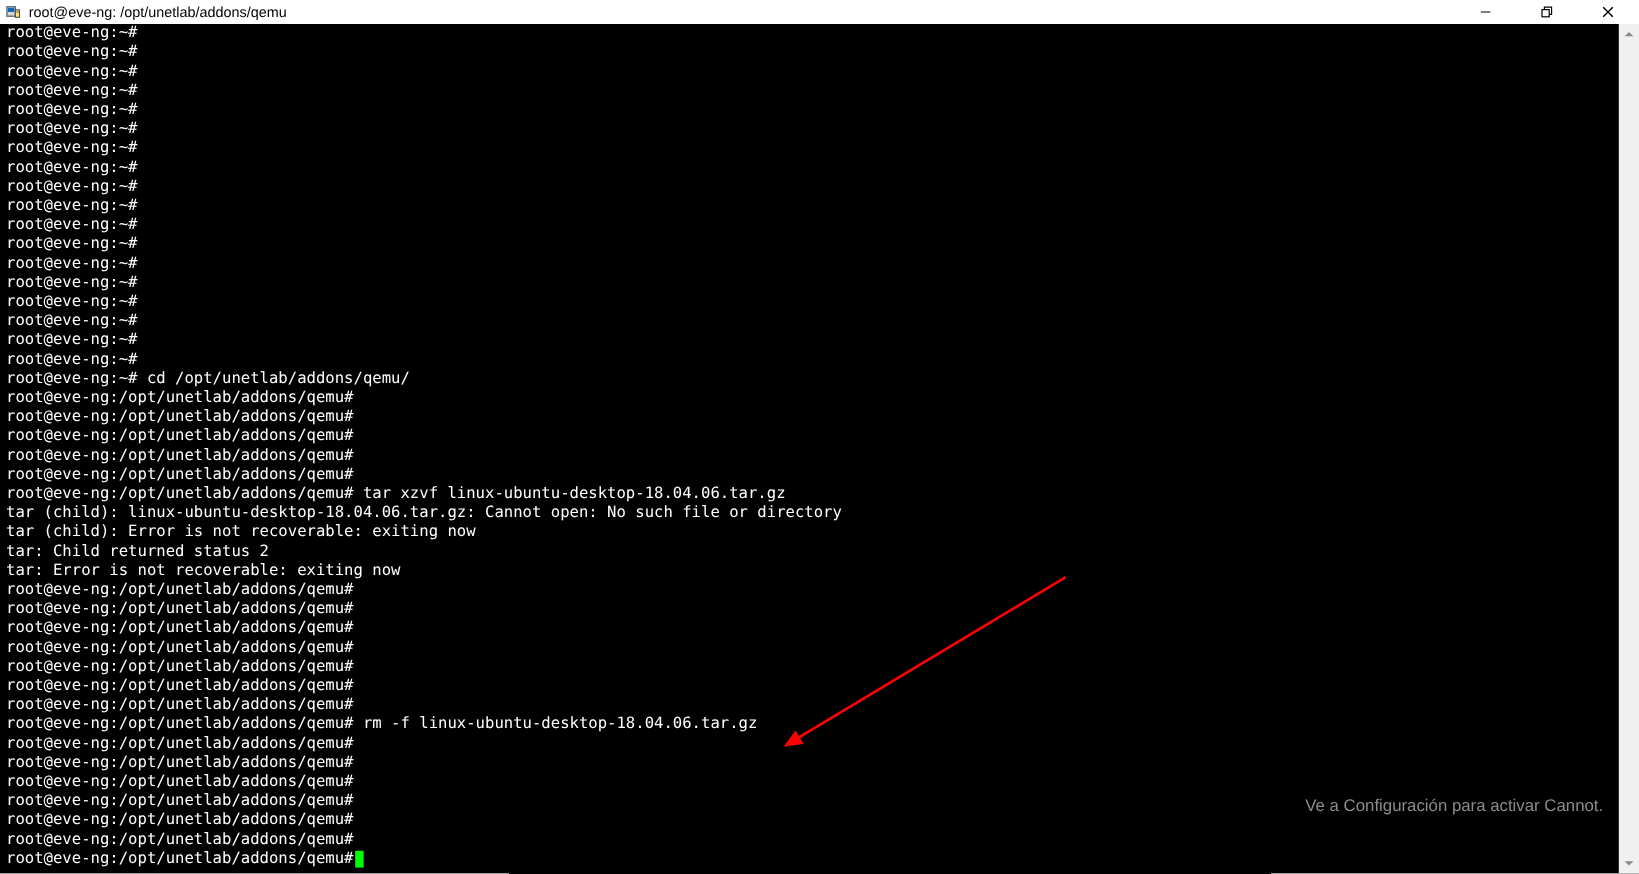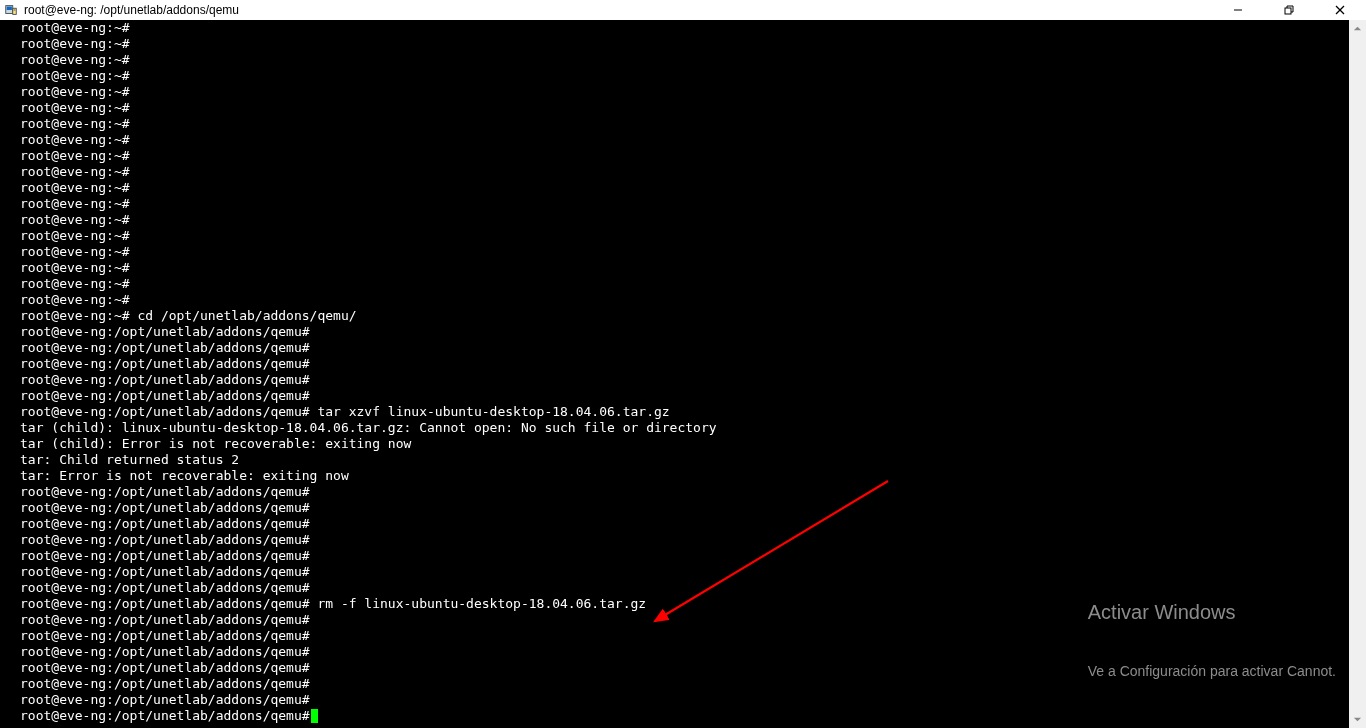--- a/index.html
+++ b/index.html
@@ -4,21 +4,21 @@
 <style>
   html,body{margin:0;padding:0;height:100%;font-family:"Segoe UI",Tahoma,sans-serif;background:#fff;overflow:hidden}
   *{box-sizing:border-box}
   .window{width:1366px;height:728px;display:flex;flex-direction:column;position:relative;background:#fff}
   .titlebar{height:20px;display:flex;align-items:center;background:#fff;color:#000;font-size:12px;padding:0 4px;gap:6px;border-bottom:1px solid #fff}
   .titlebar .app-icon{width:14px;height:14px;display:inline-block}
   .titlebar .title{flex:0 0 auto;white-space:nowrap}
   .titlebar .spacer{flex:1}
   .ctrl{width:45px;height:20px;display:flex;align-items:center;justify-content:center;color:#000}
   .ctrl svg{display:block}
-  .terminal{flex:1;background:#000;color:#fff;font-family:Consolas,"Lucida Console",monospace;font-size:13px;line-height:16px;padding:0 0 0 20px;position:relative;white-space:pre;overflow:hidden}
+  .terminal{flex:1;background:#000;color:#fff;font-family:Consolas,"Lucida Console",monospace;font-size:13px;line-height:16px;padding:0 0 0 5px;position:relative;white-space:pre;overflow:hidden}
   .terminal .line{min-height:16px}
   .cursor{display:inline-block;width:7px;height:14px;background:#00ff00;vertical-align:text-bottom;margin-left:1px}
   .arrow{position:absolute;pointer-events:none}
   .watermark{position:absolute;right:30px;bottom:12px;text-align:left;color:#8c8c8c;font-size:14px;line-height:18px;pointer-events:none;font-family:"Segoe UI",Tahoma,sans-serif}
   .watermark .wm-title{font-size:20px;line-height:24px;margin-bottom:2px}
   .scrollbar{position:absolute;right:0;top:20px;bottom:0;width:17px;background:#f0f0f0;display:flex;flex-direction:column;align-items:center}
   .scrollbar .sb-btn{width:17px;height:17px;display:flex;align-items:center;justify-content:center;color:#555}
   .scrollbar .sb-track{flex:1;width:17px;position:relative}
 </style>
 </head>
@@ -58,21 +58,20 @@
   <div class="terminal" id="terminal"><div class="line">root@eve-ng:~#</div><div class="line">root@eve-ng:~#</div><div class="line">root@eve-ng:~#</div><div class="line">root@eve-ng:~#</div><div class="line">root@eve-ng:~#</div><div class="line">root@eve-ng:~#</div><div class="line">root@eve-ng:~#</div><div class="line">root@eve-ng:~#</div><div class="line">root@eve-ng:~#</div><div class="line">root@eve-ng:~#</div><div class="line">root@eve-ng:~#</div><div class="line">root@eve-ng:~#</div><div class="line">root@eve-ng:~#</div><div class="line">root@eve-ng:~#</div><div class="line">root@eve-ng:~#</div><div class="line">root@eve-ng:~#</div><div class="line">root@eve-ng:~#</div><div class="line">root@eve-ng:~#</div><div class="line">root@eve-ng:~# cd /opt/unetlab/addons/qemu/</div><div class="line">root@eve-ng:/opt/unetlab/addons/qemu#</div><div class="line">root@eve-ng:/opt/unetlab/addons/qemu#</div><div class="line">root@eve-ng:/opt/unetlab/addons/qemu#</div><div class="line">root@eve-ng:/opt/unetlab/addons/qemu#</div><div class="line">root@eve-ng:/opt/unetlab/addons/qemu#</div><div class="line">root@eve-ng:/opt/unetlab/addons/qemu# tar xzvf linux-ubuntu-desktop-18.04.06.tar.gz</div><div class="line">tar (child): linux-ubuntu-desktop-18.04.06.tar.gz: Cannot open: No such file or directory</div><div class="line">tar (child): Error is not recoverable: exiting now</div><div class="line">tar: Child returned status 2</div><div class="line">tar: Error is not recoverable: exiting now</div><div class="line">root@eve-ng:/opt/unetlab/addons/qemu#</div><div class="line">root@eve-ng:/opt/unetlab/addons/qemu#</div><div class="line">root@eve-ng:/opt/unetlab/addons/qemu#</div><div class="line">root@eve-ng:/opt/unetlab/addons/qemu#</div><div class="line">root@eve-ng:/opt/unetlab/addons/qemu#</div><div class="line">root@eve-ng:/opt/unetlab/addons/qemu#</div><div class="line">root@eve-ng:/opt/unetlab/addons/qemu#</div><div class="line">root@eve-ng:/opt/unetlab/addons/qemu# rm -f linux-ubuntu-desktop-18.04.06.tar.gz</div><div class="line">root@eve-ng:/opt/unetlab/addons/qemu#</div><div class="line">root@eve-ng:/opt/unetlab/addons/qemu#</div><div class="line">root@eve-ng:/opt/unetlab/addons/qemu#</div><div class="line">root@eve-ng:/opt/unetlab/addons/qemu#</div><div class="line">root@eve-ng:/opt/unetlab/addons/qemu#</div><div class="line">root@eve-ng:/opt/unetlab/addons/qemu#</div><div class="line">root@eve-ng:/opt/unetlab/addons/qemu#<span class="cursor"></span></div>
     <svg class="arrow" id="arrow-svg" width="1349" height="708" style="left:0;top:0">
       <defs>
         <marker id="ah" markerWidth="8" markerHeight="8" refX="6" refY="3" orient="auto">
           <path d="M0,0 L7,3 L0,6 Z" fill="#ff0000"></path>
         </marker>
       </defs>
       <line id="arrow-line" stroke="#ff0000" stroke-width="2.2" marker-end="url(#ah)" x1="888" y1="461" x2="655" y2="601"></line>
     </svg>
     <div class="watermark">
-      <div class="wm-title">Activar Windows</div>
       <div class="wm-sub">Ve a Configuración para activar Cannot.</div>
     </div>
   </div>
 
   <div class="scrollbar">
     <div class="sb-btn">
       <svg width="9" height="9" viewBox="0 0 10 10">
           <path d="M5 3 L9 7 L1 7 Z" fill="#888"></path>
         </svg>
     </div>

